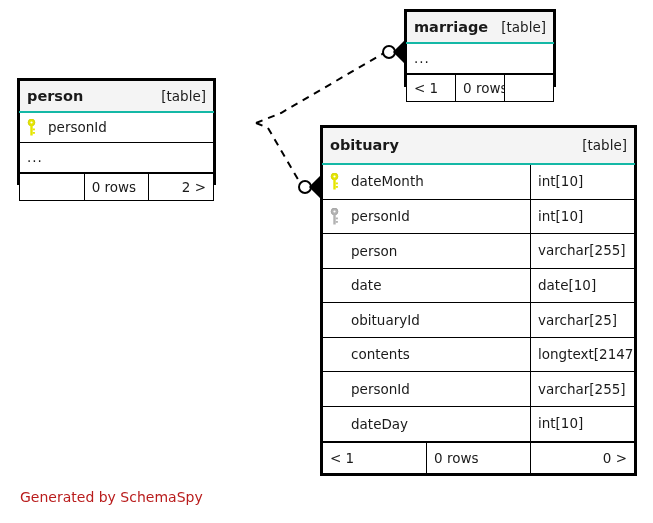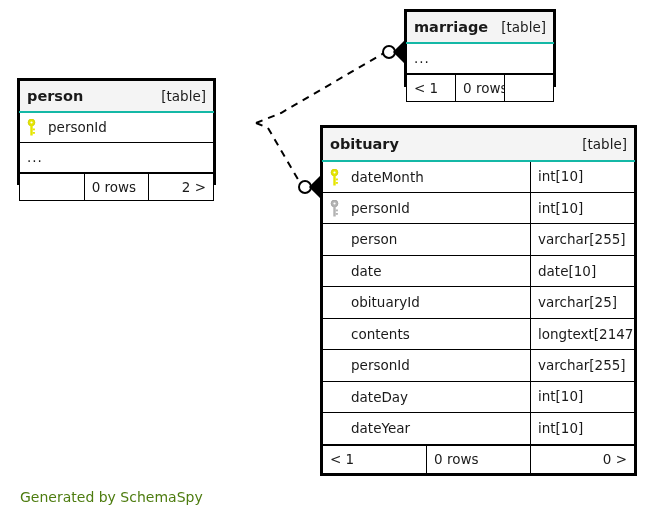--- a/index.html
+++ b/index.html
@@ -120,21 +120,21 @@
 
   
   .key-icon { display: block; }
 
   
   #credit {
     position: absolute;
     left: 20px;
     top: 489px;
     font-size: 14px;
-    color: #4d7c0f;
+    color: #b91c1c;
   }
 </style>
 </head>
 <body>
 
 <div id="canvas">
 
   <svg id="edges" viewBox="0 0 653 523" width="653" height="523">
 
     <path d="M 256,123 L 281,113 L 384,53" fill="none" stroke="#000000" stroke-width="2" stroke-dasharray="7,6"></path>
@@ -277,26 +277,20 @@
       </tr>
 
       <tr>
         <td colspan="2" class="col-name">
           <span class="kwrap"></span><span class="lbl">dateDay</span>
         </td>
         <td class="col-type">int[10]</td>
       </tr>
 
 
-      <tr>
-        <td colspan="2" class="col-name">
-          <span class="kwrap"></span><span class="lbl">dateYear</span>
-        </td>
-        <td class="col-type">int[10]</td>
-      </tr>
 
       <tr class="ftr">
         <td class="f-left" style="width:34%">&lt; 1</td>
         <td class="f-mid" style="width:33%">0 rows</td>
         <td class="f-right" style="width:33%">0 &gt;</td>
       </tr>
     </tbody>
       </table>
   </div>
 

